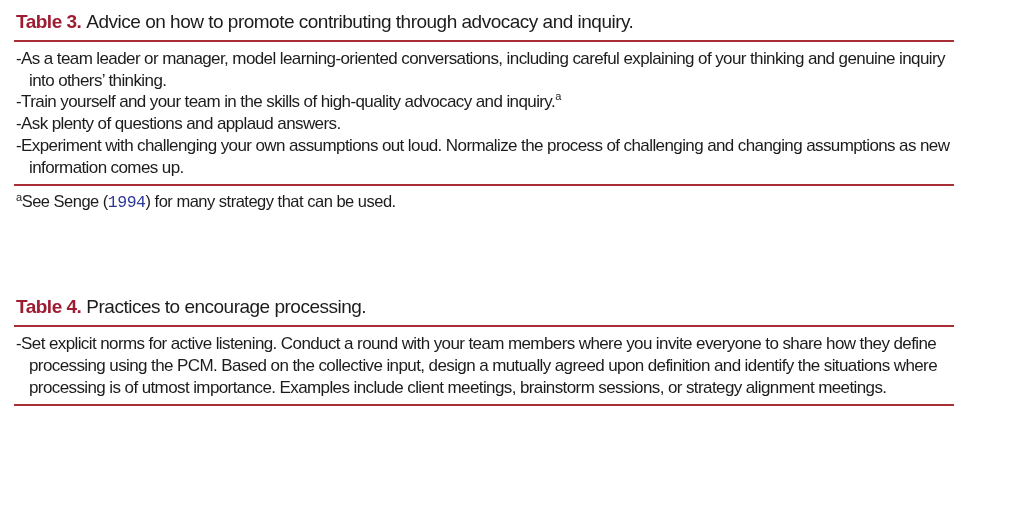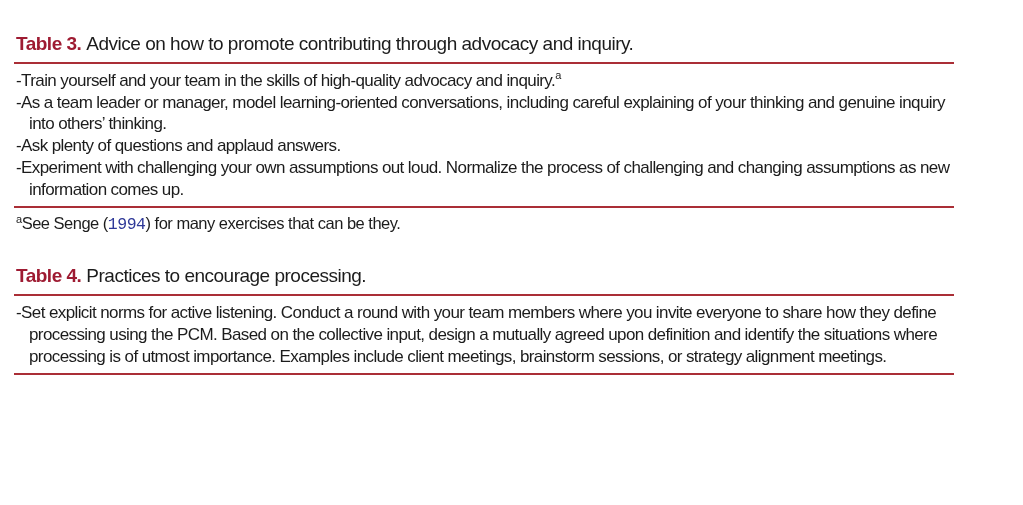--- a/index.html
+++ b/index.html
@@ -10,24 +10,24 @@
   body {
     width: 1023px;
     height: 505px;
     overflow: hidden;
     font-family: "Liberation Sans", sans-serif;
     color: #1c1c1c;
   }
   .page {
     box-sizing: border-box;
     width: 1023px;
-    padding: 32px 69px 0 14px; 
+    padding: 10px 69px 0 14px; 
   }
   .table-block { width: 940px; }
-  .table-block.second { margin-top: 29px; }
+  .table-block.second { margin-top: 82px; }
 
   .table-caption {
     margin: 0 0 7px 2px;
     font-size: 19px;
     font-weight: normal;
     letter-spacing: -0.5px;
     line-height: 23px;
     color: #1c1c1c;
   }
   .table-label {
@@ -74,27 +74,27 @@
 <body>
 
 <div class="page">
 
   <section class="table-block">
     <h2 class="table-caption">
       <span class="table-label">Table 3.</span><span class="caption-text">Advice on how to promote contributing through advocacy and inquiry.</span>
     </h2>
     <div class="rule"></div>
     <div class="table-body">
+      <p class="row"><span>-As a team leader or manager, model learning-oriented conversations, including careful explaining of your thinking and genuine inquiry into others’ thinking.</span></p>
       <p class="row"><span>-Train yourself and your team in the skills of high-quality advocacy and inquiry.</span><sup class="sup-mark">a</sup></p>
-      <p class="row"><span>-As a team leader or manager, model learning-oriented conversations, including careful explaining of your thinking and genuine inquiry into others’ thinking.</span></p>
       <p class="row"><span>-Ask plenty of questions and applaud answers.</span></p>
       <p class="row"><span>-Experiment with challenging your own assumptions out loud. Normalize the process of challenging and changing assumptions as new information comes up.</span></p>
     </div>
     <div class="rule"></div>
-    <p class="footnote"><sup class="sup-mark">a</sup><span>See Senge (</span><span class="ref-link">1994</span><span>) for many exercises that can be they.</span></p>
+    <p class="footnote"><sup class="sup-mark">a</sup><span>See Senge (</span><span class="ref-link">1994</span><span>) for many strategy that can be used.</span></p>
   </section>
 
   <section class="table-block second">
     <h2 class="table-caption">
       <span class="table-label">Table 4.</span><span class="caption-text">Practices to encourage processing.</span>
     </h2>
     <div class="rule"></div>
     <div class="table-body">
       <p class="row"><span>-Set explicit norms for active listening. Conduct a round with your team members where you invite everyone to share how they define processing using the PCM. Based on the collective input, design a mutually agreed upon definition and identify the situations where processing is of utmost importance. Examples include client meetings, brainstorm sessions, or strategy alignment meetings.</span></p>
     </div>

